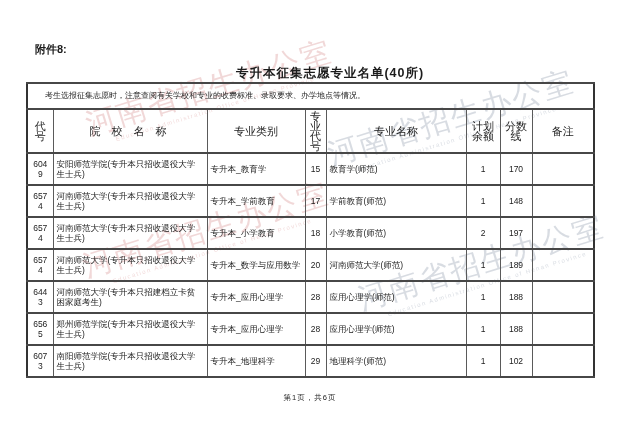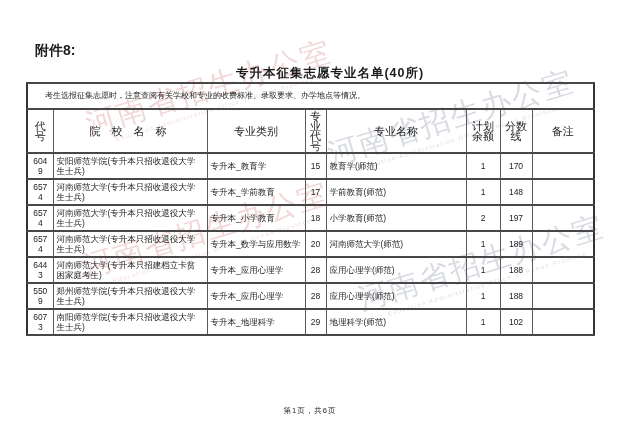--- a/index.html
+++ b/index.html
@@ -22,21 +22,21 @@
     pointer-events:none;
     line-height:1;
   }
   .wm .wm-big{font-size:30px;letter-spacing:2px;}
   .wm .wm-small{font-size:6px;letter-spacing:1.5px;margin-top:4px;text-align:center;}
   .wm-pink{color:rgba(205,115,115,0.28);}
   .wm-gray{color:rgba(125,140,160,0.30);}
 
   .attachment{
     position:absolute;left:35px;top:42px;
-    font-size:14px;font-weight:bold;
+    font-size:11px;font-weight:bold;
   }
   .title{
     position:absolute;left:0;top:65px;width:620px;
     text-align:center;
     font-size:12.5px;font-weight:bold;letter-spacing:1px;margin-left:20px;
   }
 
   table.majors{
     position:absolute;left:26px;top:82px;
     width:567px;
@@ -65,31 +65,30 @@
     font-size:8px;
     margin-top:38px;
   }
   tr.header-row th{
     height:22px;
     text-align:center;
     padding:1px 2px;
     font-size:11px;
     line-height:10px;
   }
-  tr.data-row{height:26px;}
+  tr.data-row{height:32px;}
   td.c-code,td.c-major_code,td.c-quota,td.c-score{text-align:center;}
   td.c-college,td.c-category,td.c-major_name{text-align:left;}
   th.h-college{letter-spacing:4px;margin-top:29px;}
 
   .footer{
     position:absolute;left:0;top:393px;width:620px;
     text-align:center;
     font-size:7.5px;
     letter-spacing:1px;
-    margin-top:13px;
   }
 </style>
 </head>
 <body>
 
 <div class="page">
 
   <div class="wm wm-pink" style="left:88px;top:110px;">
     <div class="wm-big">河南省招生办公室</div>
     <div class="wm-small">Education Administration Office of Henan Province</div>
@@ -182,21 +181,21 @@
           <td class="c-code">6443</td>
           <td class="c-college">河南师范大学(专升本只招建档立卡贫困家庭考生)</td>
           <td class="c-category">专升本_应用心理学</td>
           <td class="c-major_code">28</td>
           <td class="c-major_name">应用心理学(师范)</td>
           <td class="c-quota">1</td>
           <td class="c-score">188</td>
           <td class="c-remark"></td>
         </tr>
         <tr class="data-row">
-          <td class="c-code">5509</td>
+          <td class="c-code">6565</td>
           <td class="c-college">郑州师范学院(专升本只招收退役大学生士兵)</td>
           <td class="c-category">专升本_应用心理学</td>
           <td class="c-major_code">28</td>
           <td class="c-major_name">应用心理学(师范)</td>
           <td class="c-quota">1</td>
           <td class="c-score">188</td>
           <td class="c-remark"></td>
         </tr>
         <tr class="data-row">
           <td class="c-code">6073</td>

